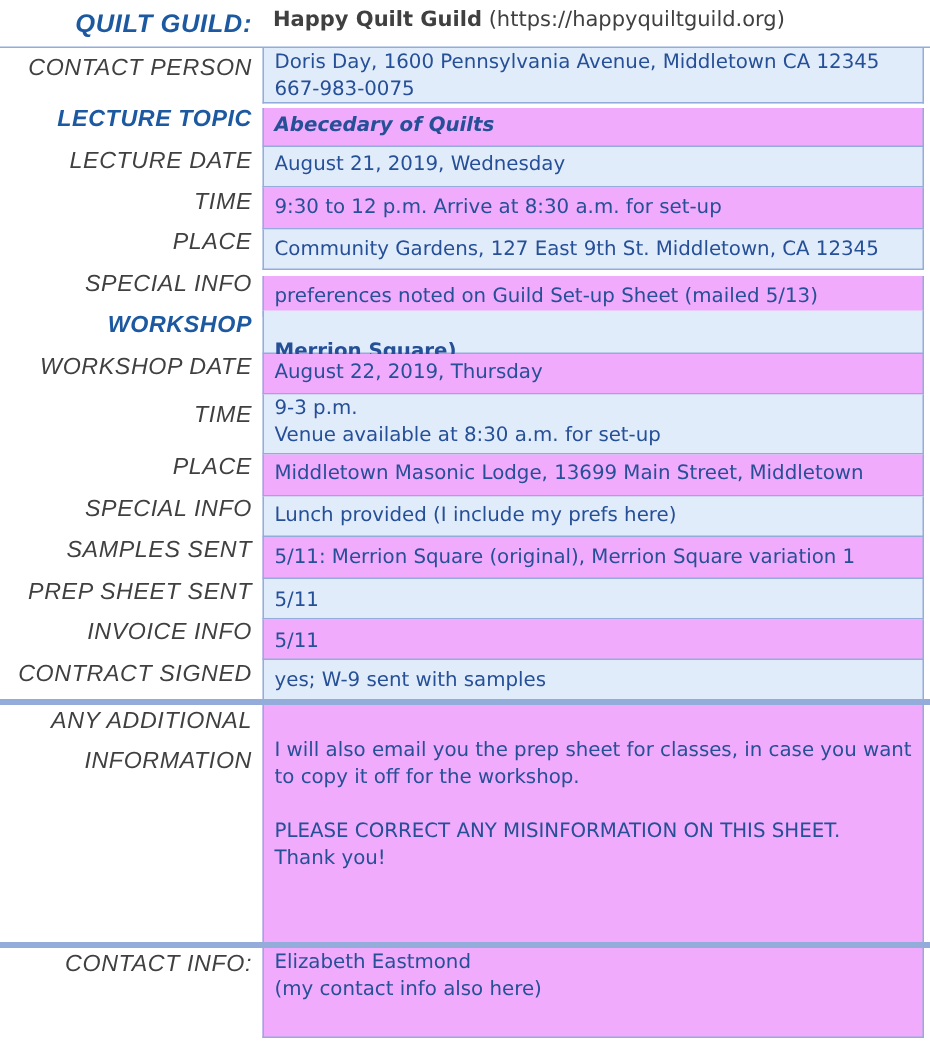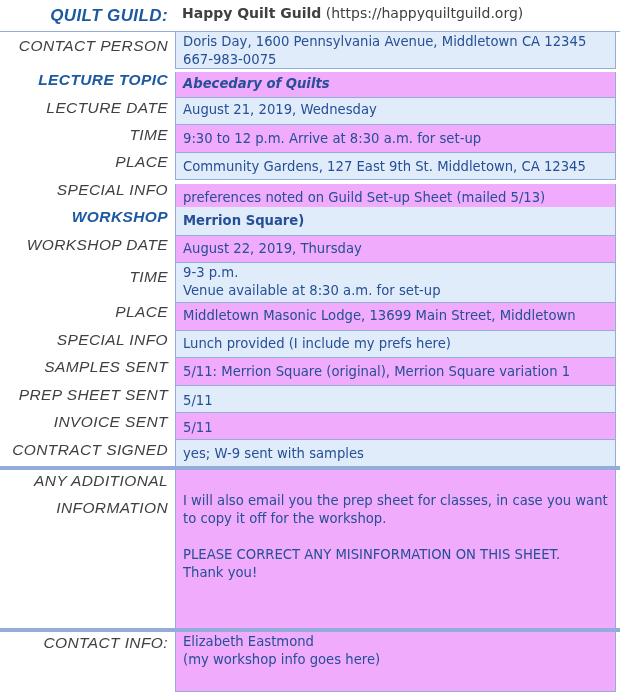--- a/index.html
+++ b/index.html
@@ -54,21 +54,21 @@
   <div class="label" style="top:126px;">TIME</div>
   <div class="cell white" style="top:125px;height:28px;padding-top:5px;">9:30 to 12 p.m. Arrive at 8:30 a.m. for set-up</div>
 
   <div class="label" style="top:153px;">PLACE</div>
   <div class="cell blue" style="top:153px;height:27px;padding-top:5px;">Community Gardens, 127 East 9th St. Middletown, CA 12345</div>
 
   <div class="label" style="top:181px;">SPECIAL INFO</div>
   <div class="cell white" style="top:184px;height:27px;padding-top:5px;">preferences noted on Guild Set-up Sheet (mailed 5/13)</div>
 
   <div class="label bold" style="top:208px;">WORKSHOP</div>
-  <div class="cell blue b" style="top:207px;height:29px;padding-top:5px;">Merrion Square)</div>
+  <div class="cell blue b" style="top:207px;height:29px;padding-top:19px;">Merrion Square)</div>
 
   <div class="label" style="top:236px;">WORKSHOP DATE</div>
   <div class="cell white" style="top:236px;height:27px;padding-top:4px;">August 22, 2019, Thursday</div>
 
   <div class="label" style="top:268px;">TIME</div>
   <div class="cell blue" style="top:263px;height:40px;padding-top:1px;">
     <div>9-3 p.m.</div>
     <div>Venue available at 8:30 a.m. for set-up</div>
   </div>
 
@@ -77,21 +77,21 @@
 
   <div class="label" style="top:331px;">SPECIAL INFO</div>
   <div class="cell blue" style="top:331px;height:27px;padding-top:4px;">Lunch provided (I include my prefs here)</div>
 
   <div class="label" style="top:358px;">SAMPLES SENT</div>
   <div class="cell white" style="top:358px;height:28px;padding-top:5px;">5/11: Merrion Square (original), Merrion Square variation 1</div>
 
   <div class="label" style="top:386px;">PREP SHEET SENT</div>
   <div class="cell blue" style="top:386px;height:27px;padding-top:6px;">5/11</div>
 
-  <div class="label" style="top:413px;">INVOICE SENT</div>
+  <div class="label" style="top:413px;">INVOICE INFO</div>
   <div class="cell white" style="top:413px;height:27px;padding-top:6px;">5/11</div>
 
   <div class="label dark" style="top:441px;">CONTRACT SIGNED</div>
   <div class="cell blue" style="top:440px;height:27px;padding-top:5px;">yes; W-9 sent with samples</div>
 
   <div class="thick" style="top:466px;"></div>
 
   <div class="label" style="top:472px;">ANY ADDITIONAL</div>
   <div class="label" style="top:499px;">INFORMATION</div>
   <div class="cell white" style="top:470px;height:159px;padding-top:22px;border-top:none;">
@@ -99,15 +99,15 @@
     <div class="gap"></div>
     <p class="p">PLEASE CORRECT ANY MISINFORMATION ON THIS SHEET.</p>
     <p class="p">Thank you!</p>
   </div>
 
   <div class="thick" style="top:628px;"></div>
 
   <div class="label dark" style="top:634px;">CONTACT INFO:</div>
   <div class="cell white" style="top:632px;height:60px;padding-top:1px;">
     <div>Elizabeth Eastmond</div>
-    <div>(my workshop info goes here)</div>
+    <div>(my contact info also here)</div>
   </div>
 </div>
 
 </body></html>

